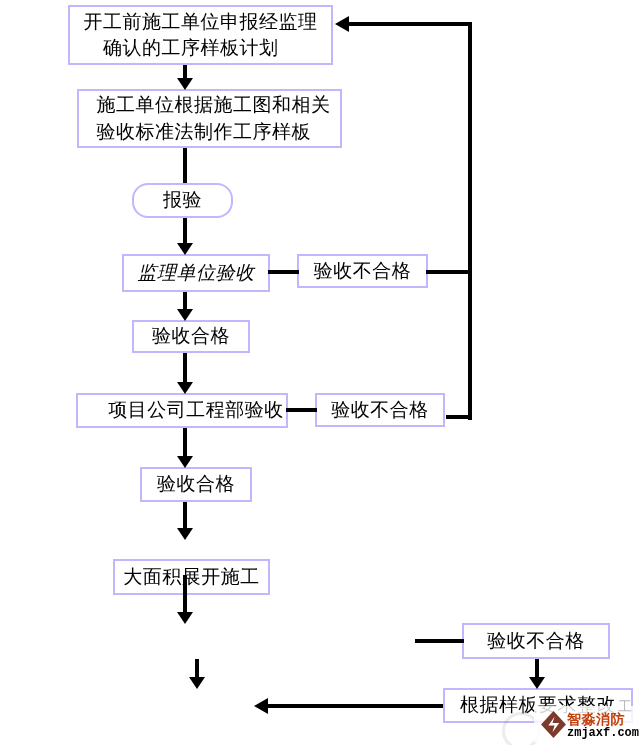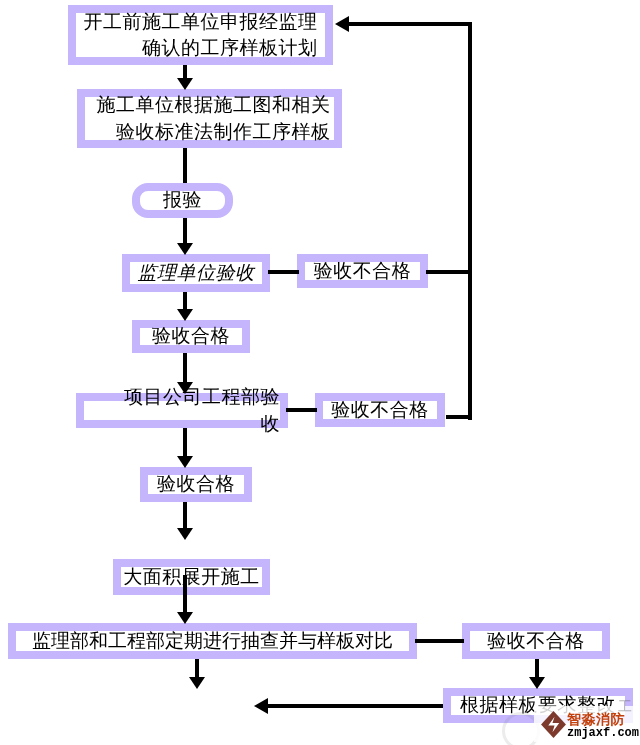--- a/index.html
+++ b/index.html
@@ -1,22 +1,22 @@
 <!DOCTYPE html>
 <html><head>
 <meta charset="utf-8">
 <style>
   html,body{margin:0;padding:0;background:#fff;}
   #stage{
     position:relative;width:640px;height:745px;background:#ffffff;overflow:hidden;
     font-family:"Liberation Sans", sans-serif;color:#000;
   }
   .node{
-    position:absolute;box-sizing:border-box;border:8px solid #c4b5fd;background:#fff;
-    display:flex;align-items:center;justify-content:center;text-align:right;
+    position:absolute;box-sizing:border-box;border:2px solid #c4b5fd;background:#fff;
+    display:flex;align-items:center;justify-content:center;text-align:left;
     font-size:19px;line-height:1.38;white-space:pre-line;letter-spacing:.5px;
   }
   .n1{left:68px;top:5px;width:265px;height:60px;}
   .n2{left:77px;top:89px;width:265px;height:59px;padding-left:8px;}
   .n3{left:132px;top:183px;width:101px;height:35px;border-radius:16px;}
   .n4{left:122px;top:254px;width:148px;height:38px;font-style:italic;}
   .n5{left:297px;top:254px;width:131px;height:34px;}
   .n6{left:132px;top:320px;width:118px;height:33px;}
   .n7{left:76px;top:393px;width:212px;height:35px;padding-left:28px;}
   .n8{left:315px;top:393px;width:130px;height:34px;}
@@ -52,21 +52,20 @@
   <div class="node n2">施工单位根据施工图和相关
 验收标准法制作工序样板</div>
   <div class="node n3">报验</div>
   <div class="node n4">监理单位验收</div>
   <div class="node n5">验收不合格</div>
   <div class="node n6">验收合格</div>
   <div class="node n7">项目公司工程部验收</div>
   <div class="node n8">验收不合格</div>
   <div class="node n9">验收合格</div>
   <div class="node n10">大面积展开施工</div>
-  <div class="node n11">监理部和工程部定期进行抽查并与样板对比</div>
   <div class="node n12">验收不合格</div>
   <div class="node n14">根据样板要求整改</div>
 
   <div class="shaft-v" style="left:183px;top:65px;height:14px;"></div>
   <div class="ah-down" style="left:177px;top:78px;"></div>
 
   <div class="shaft-v" style="left:183px;top:148px;height:35px;"></div>
 
   <div class="shaft-v" style="left:183px;top:218px;height:25px;"></div>
   <div class="ah-down" style="left:177px;top:243px;"></div>

